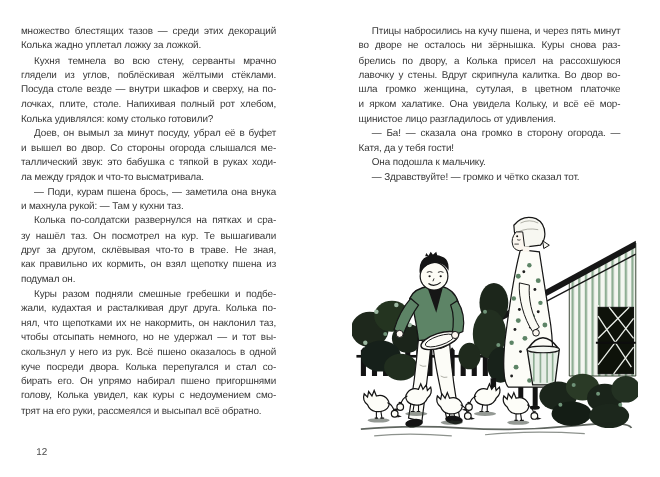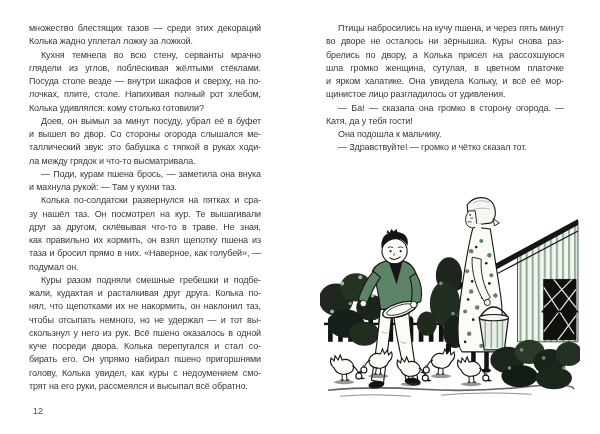--- a/index.html
+++ b/index.html
@@ -1,18 +1,18 @@
 <!DOCTYPE html>
 <html><head>
 <meta charset="utf-8">
 <style>
   html,body{margin:0;padding:0;width:600px;height:434px;background:#ffffff;}
   body{font-family:"Liberation Sans",sans-serif;color:#383838;position:relative;overflow:hidden;}
   .textblock{position:absolute;top:22px;font-size:9px;line-height:13.25px;letter-spacing:-0.12px;}
-  .textblock.tb-left{left:29px;width:232px;}
+  .textblock.tb-left{left:19px;width:232px;}
   .textblock.tb-right{left:326px;width:238px;}
   .para{margin:0;}
   .pline{text-align:justify;text-align-last:justify;}
   .pline.lastline{text-align-last:left;}
   .pline.firstline{text-indent:12px;}
   .pagenum{position:absolute;left:33px;top:406px;font-size:9px;color:#4a4a4a;}
   .illustration{position:absolute;left:320px;top:190px;width:260px;height:218px;}
   .illustration svg{display:block;width:100%;height:100%;}
 </style>
 </head>
@@ -41,21 +41,20 @@
         </div>
         <div class="para">
           <div class="pline firstline">— Поди, курам пшена брось, — заметила она внука</div>
           <div class="pline lastline">и махнула рукой: — Там у кухни таз.</div>
         </div>
         <div class="para">
           <div class="pline firstline">Колька по-солдатски развернулся на пятках и сра-</div>
           <div class="pline">зу нашёл таз. Он посмотрел на кур. Те вышагивали</div>
           <div class="pline">друг за другом, склёвывая что-то в траве. Не зная,</div>
           <div class="pline">как правильно их кормить, он взял щепотку пшена из</div>
-          <div class="pline">таза и бросил прямо в них. «Наверное, как голубей», —</div>
           <div class="pline lastline">подумал он.</div>
         </div>
         <div class="para">
           <div class="pline firstline">Куры разом подняли смешные гребешки и подбе-</div>
           <div class="pline">жали, кудахтая и расталкивая друг друга. Колька по-</div>
           <div class="pline">нял, что щепотками их не накормить, он наклонил таз,</div>
           <div class="pline">чтобы отсыпать немного, но не удержал — и тот вы-</div>
           <div class="pline">скользнул у него из рук. Всё пшено оказалось в одной</div>
           <div class="pline">куче посреди двора. Колька перепугался и стал со-</div>
           <div class="pline">бирать его. Он упрямо набирал пшено пригоршнями</div>
@@ -65,20 +64,21 @@
       </div>
     <div class="pagenum">12</div>
   </div>
 
   <div class="page">
     <div class="textblock tb-right">
         <div class="para">
           <div class="pline firstline">Птицы набросились на кучу пшена, и через пять минут</div>
           <div class="pline">во дворе не осталось ни зёрнышка. Куры снова раз-</div>
           <div class="pline">брелись по двору, а Колька присел на рассохшуюся</div>
+          <div class="pline">лавочку у стены. Вдруг скрипнула калитка. Во двор во-</div>
           <div class="pline">шла громко женщина, сутулая, в цветном платочке</div>
           <div class="pline">и ярком халатике. Она увидела Кольку, и всё её мор-</div>
           <div class="pline lastline">щинистое лицо разгладилось от удивления.</div>
         </div>
         <div class="para">
           <div class="pline firstline">— Ба! — сказала она громко в сторону огорода. —</div>
           <div class="pline lastline">Катя, да у тебя гости!</div>
         </div>
         <div class="para">
           <div class="pline lastline firstline">Она подошла к мальчику.</div>

